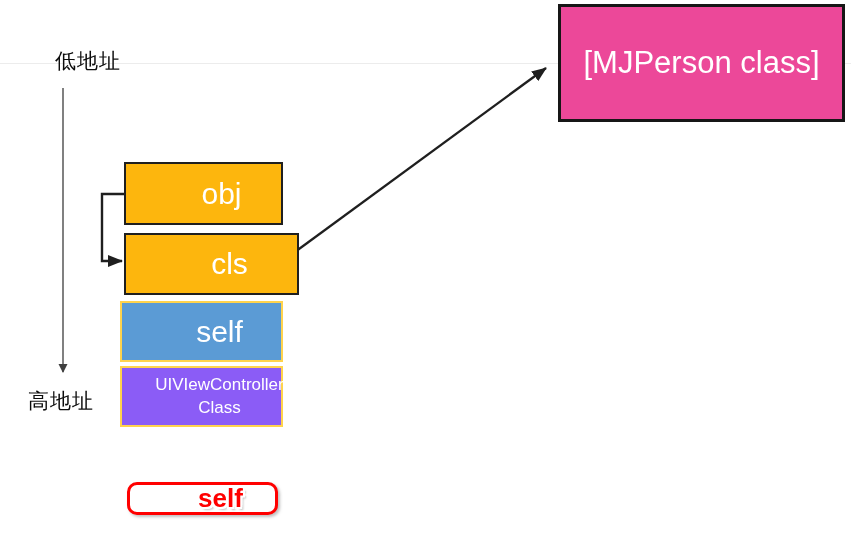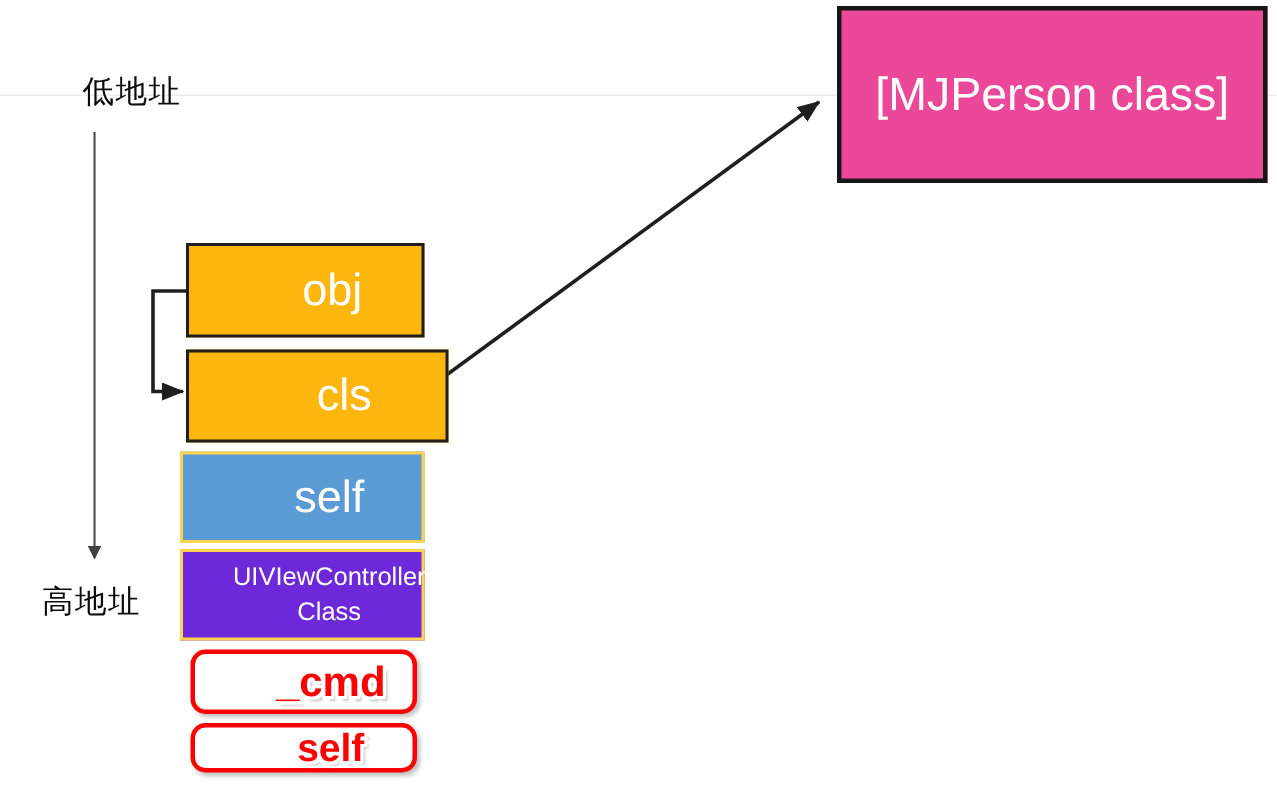--- a/index.html
+++ b/index.html
@@ -24,21 +24,21 @@
   .cell-cls {
     left:124px; top:233px; width:175px; height:62px;
     background:#FDB60D; border:2.5px solid #1f1f1f; font-size:30px;
   }
   .cell-self-blue {
     left:120px; top:301px; width:163px; height:61px;
     background:#5B9BD5; border:2.5px solid #FFD34D; font-size:30px;
   }
   .cell-controller {
     left:120px; top:366px; width:163px; height:61px;
-    background:#6d28d9; border:2.5px solid #FFD34D;
+    background:#8b5cf6; border:2.5px solid #FFD34D;
     font-size:17px; flex-direction:column; line-height:1.3;
   }
   .cell-red {
     background:#ffffff; border:3.5px solid #FF0000; border-radius:10px;
     box-shadow:2px 2px 3px rgba(130,130,130,0.5);
     color:#FF0000; font-weight:bold;
     text-shadow:
       -2px -2px 0 #fff, 0 -2px 0 #fff, 2px -2px 0 #fff,
       -2px  0   0 #fff, 2px  0   0 #fff,
       -2px  2px 0 #fff, 0  2px 0 #fff, 2px 2px 0 #fff,
@@ -82,19 +82,18 @@
 
   <div class="cell cell-cls">cls</div>
 
   <div class="cell cell-self-blue">self</div>
 
   <div class="cell cell-controller">
     <span>UIVIewController</span>
     <span>Class</span>
   </div>
 
-  <div class="cell cell-red cell-cmd">_cmd</div>
 
   <div class="cell cell-red cell-self-red">self</div>
 
   <div class="class-box">[MJPerson class]</div>
 
 </div>
 
 </body></html>

